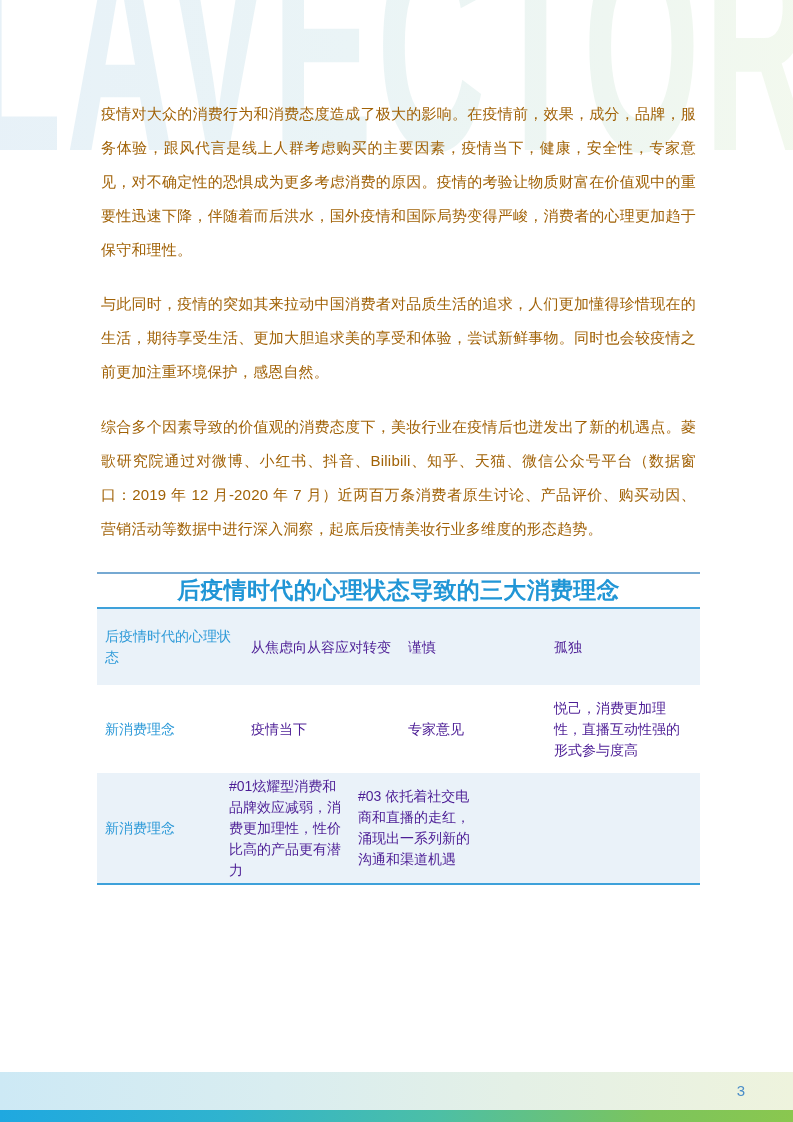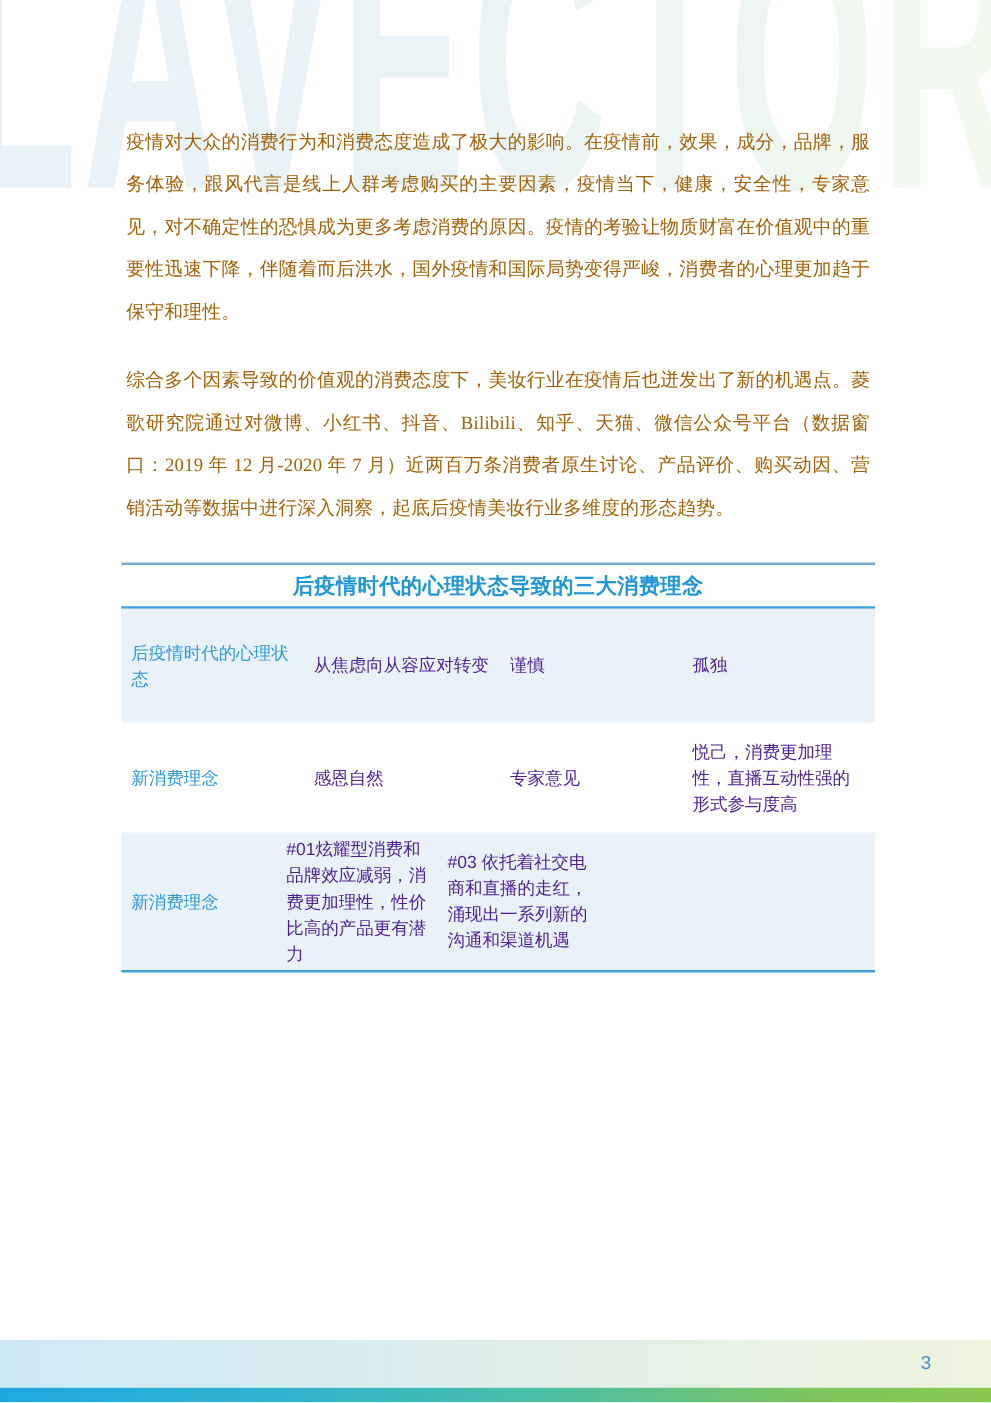--- a/index.html
+++ b/index.html
@@ -43,52 +43,52 @@
   .content p{
     margin:4px;
     font-size:15px;
     line-height:34px;
     letter-spacing:0.2px;
     color:#a16207;
     text-align:justify;
   }
   .content p.p1{margin-top:97px;}
   .content p.p2{margin-top:20px;}
-  .content p.p3{margin-top:21px;font-family:Liberation Serif, serif;}
+  .content p.p3{margin-top:21px;}
 
   
   .ctable{
     margin-top:26px;
     width:603px;
     box-sizing:border-box;
   }
   .table-title{
     box-sizing:border-box;
     height:37px;
     display:flex;
     align-items:center;
     justify-content:center;
     border-top:2px solid #76a9d2;
     border-bottom:2px solid #3ea1da;
-    font-size:17px;
+    font-size:23px;
     font-weight:bold;
     color:#2196d6;
     letter-spacing:0.3px;
     background:#ffffff;
   }
   .trows{border-bottom:2px solid #3ea1da;}
   .trow{
     display:grid;
     align-items:center;
     box-sizing:border-box;
   }
   .trow.row-a{grid-template-columns:154px 157px 146px 1fr;}
   .trow.row-b{grid-template-columns:132px 129px 128px 1fr;}
   .trow.band{background:#eaf2f9;}
-  .trow.r1{height:91px;}
+  .trow.r1{height:76px;}
   .trow.r2{height:88px;}
   .trow.r3{height:110px;}
   .cell{
     font-size:14px;
     line-height:21px;
     color:#4c1d95;
     padding-right:12px;
     box-sizing:border-box;
   }
   .cell.label{
@@ -123,36 +123,37 @@
 </style>
 </head>
 <body>
 
 <div class="page">
 
   <div class="watermark">LAVECTOR</div>
 
   <div class="content">
     <p class="p1">疫情对大众的消费行为和消费态度造成了极大的影响。在疫情前，效果，成分，品牌，服务体验，跟风代言是线上人群考虑购买的主要因素，疫情当下，健康，安全性，专家意见，对不确定性的恐惧成为更多考虑消费的原因。疫情的考验让物质财富在价值观中的重要性迅速下降，伴随着而后洪水，国外疫情和国际局势变得严峻，消费者的心理更加趋于保守和理性。</p>
+    <p class="p2">与此同时，疫情的突如其来拉动中国消费者对品质生活的追求，人们更加懂得珍惜现在的生活，期待享受生活、更加大胆追求美的享受和体验，尝试新鲜事物。同时也会较疫情之前更加注重环境保护，感恩自然。</p>
     <p class="p3">综合多个因素导致的价值观的消费态度下，美妆行业在疫情后也迸发出了新的机遇点。菱歌研究院通过对微博、小红书、抖音、Bilibili、知乎、天猫、微信公众号平台（数据窗口：2019 年 12 月-2020 年 7 月）近两百万条消费者原生讨论、产品评价、购买动因、营销活动等数据中进行深入洞察，起底后疫情美妆行业多维度的形态趋势。</p>
 
     <div class="ctable">
       <div class="table-title">后疫情时代的心理状态导致的三大消费理念</div>
       <div class="trows">
 
         <div class="trow row-a r1 band">
           <div class="cell label">后疫情时代的心理状态</div>
           <div class="cell">从焦虑向从容应对转变</div>
           <div class="cell">谨慎</div>
           <div class="cell">孤独</div>
         </div>
 
         <div class="trow row-a r2">
           <div class="cell label">新消费理念</div>
-          <div class="cell">感恩自然</div>
+          <div class="cell">疫情当下</div>
           <div class="cell">专家意见</div>
           <div class="cell">悦己，消费更加理性，直播互动性强的形式参与度高</div>
         </div>
 
         <div class="trow row-b r3 band">
           <div class="cell label">新消费理念</div>
           <div class="cell">#01炫耀型消费和品牌效应减弱，消费更加理性，性价比高的产品更有潜力</div>
           <div class="cell">#03 依托着社交电商和直播的走红，涌现出一系列新的沟通和渠道机遇</div>
         </div>
 

